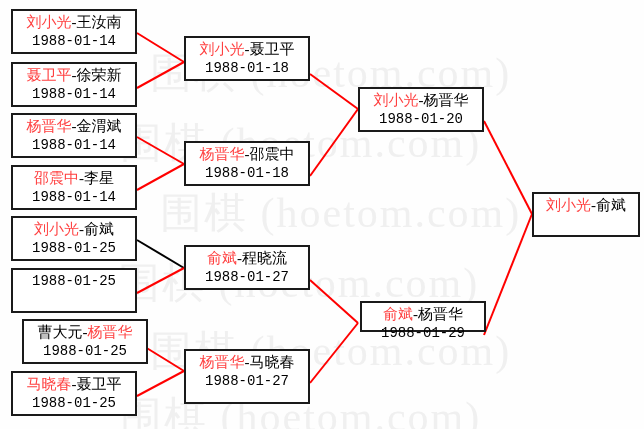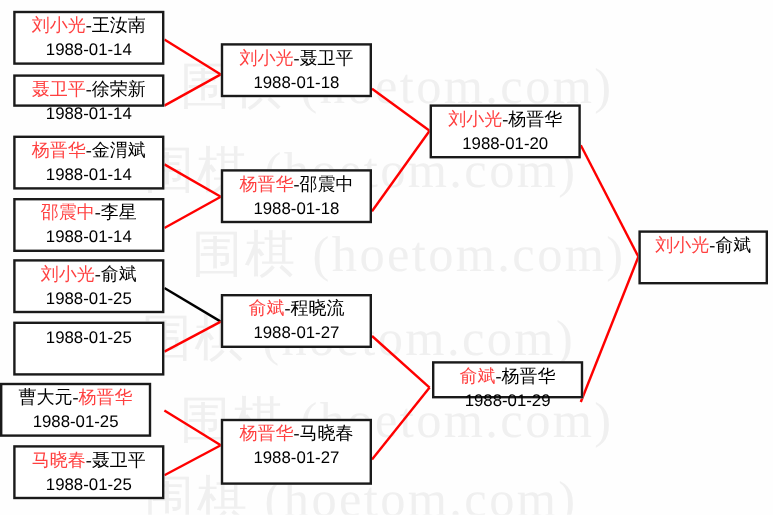--- a/index.html
+++ b/index.html
@@ -83,21 +83,21 @@
   }
   .vs-dash {
     color: #000000;
     padding: 0 0px;
   }
   .date-line {
     font-size: 14px;
     line-height: 18px;
     letter-spacing: 0px;
     color: #000000;
-    font-family: Liberation Sans, sans-serif;
+    font-family: Liberation Mono, monospace;
     white-space: nowrap;
   }
 </style>
 </head>
 <body>
 
 <div id="bracket-root">
 
   <div id="watermark-layer">
     <div class="watermark-line wm-r0">围棋 (hoetom.com)</div>
@@ -131,21 +131,21 @@
     <path d="M484,335 L532,214" stroke="#ff0000" stroke-width="2" fill="none"></path>
   </svg>
 
   <div class="match-box" style="left:11px; top:9px; width:126px; height:45px;">
     <div class="players-line">
       <span class="player winner">刘小光</span><span class="vs-dash">-</span><span class="player">王汝南</span>
     </div>
     <div class="date-line">1988-01-14</div>
   </div>
 
-  <div class="match-box" style="left:11px; top:62px; width:126px; height:27px;">
+  <div class="match-box" style="left:11px; top:62px; width:126px; height:45px;">
     <div class="players-line">
       <span class="player winner">聂卫平</span><span class="vs-dash">-</span><span class="player">徐荣新</span>
     </div>
     <div class="date-line">1988-01-14</div>
   </div>
 
   <div class="match-box" style="left:11px; top:113px; width:126px; height:45px;">
     <div class="players-line">
       <span class="player winner">杨晋华</span><span class="vs-dash">-</span><span class="player">金渭斌</span>
     </div>
@@ -163,21 +163,21 @@
     <div class="players-line">
       <span class="player winner">刘小光</span><span class="vs-dash">-</span><span class="player">俞斌</span>
     </div>
     <div class="date-line">1988-01-25</div>
   </div>
 
   <div class="match-box" style="left:11px; top:268px; width:126px; height:45px;">
     <div class="date-line">1988-01-25</div>
   </div>
 
-  <div class="match-box" style="left:0; top:319px; width:126px; height:45px;">
+  <div class="match-box" style="left:22px; top:319px; width:126px; height:45px;">
     <div class="players-line">
       <span class="player">曹大元</span><span class="vs-dash">-</span><span class="player winner">杨晋华</span>
     </div>
     <div class="date-line">1988-01-25</div>
   </div>
 
   <div class="match-box" style="left:11px; top:371px; width:126px; height:45px;">
     <div class="players-line">
       <span class="player winner">马晓春</span><span class="vs-dash">-</span><span class="player">聂卫平</span>
     </div>

